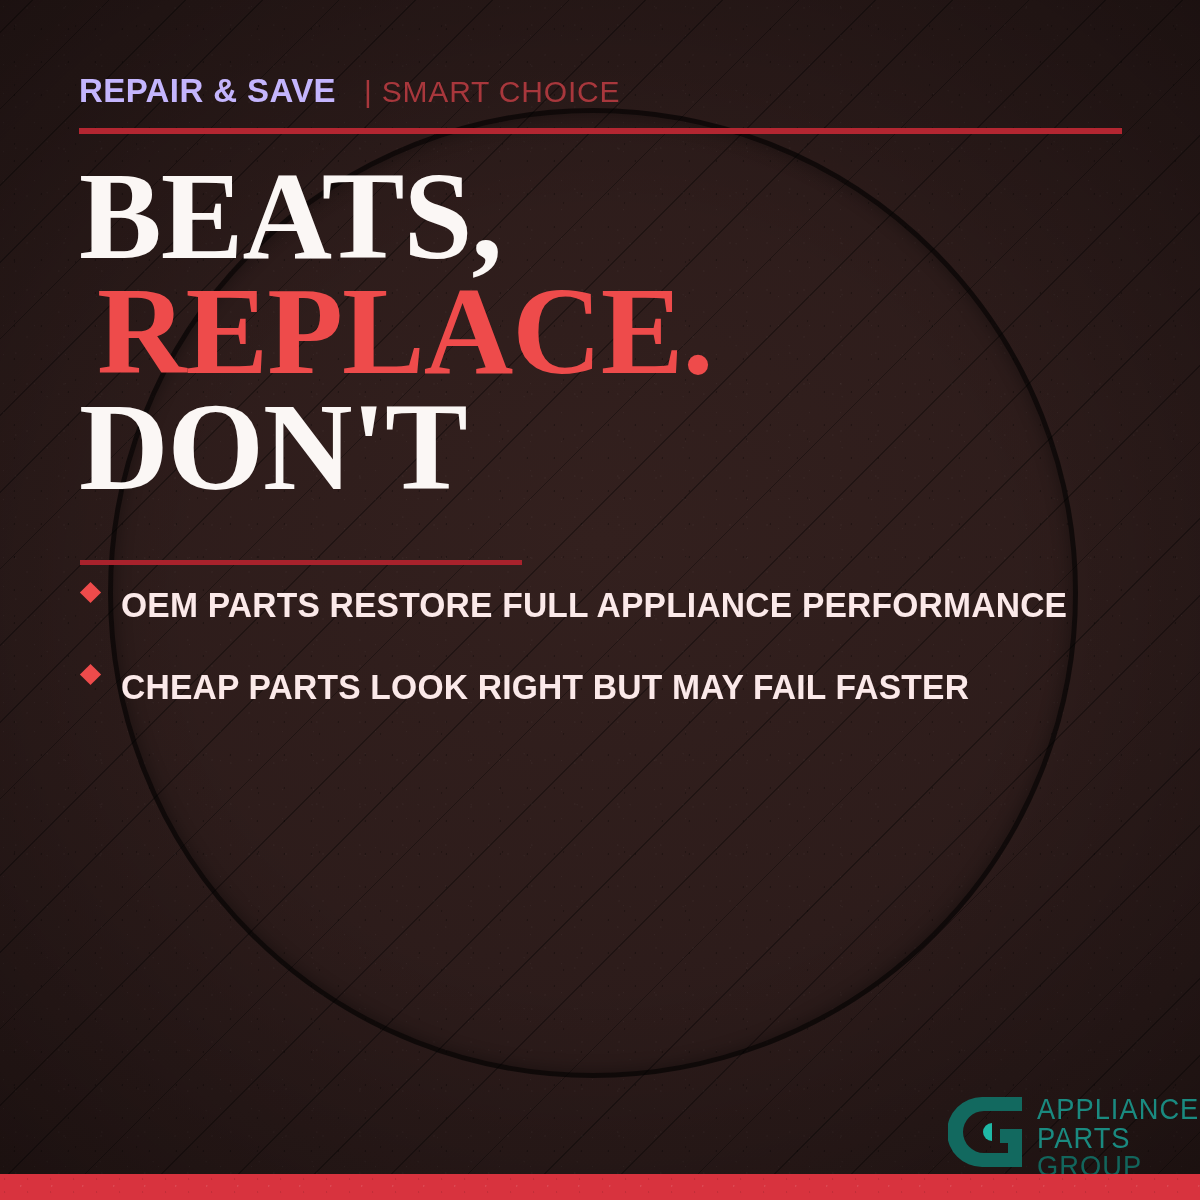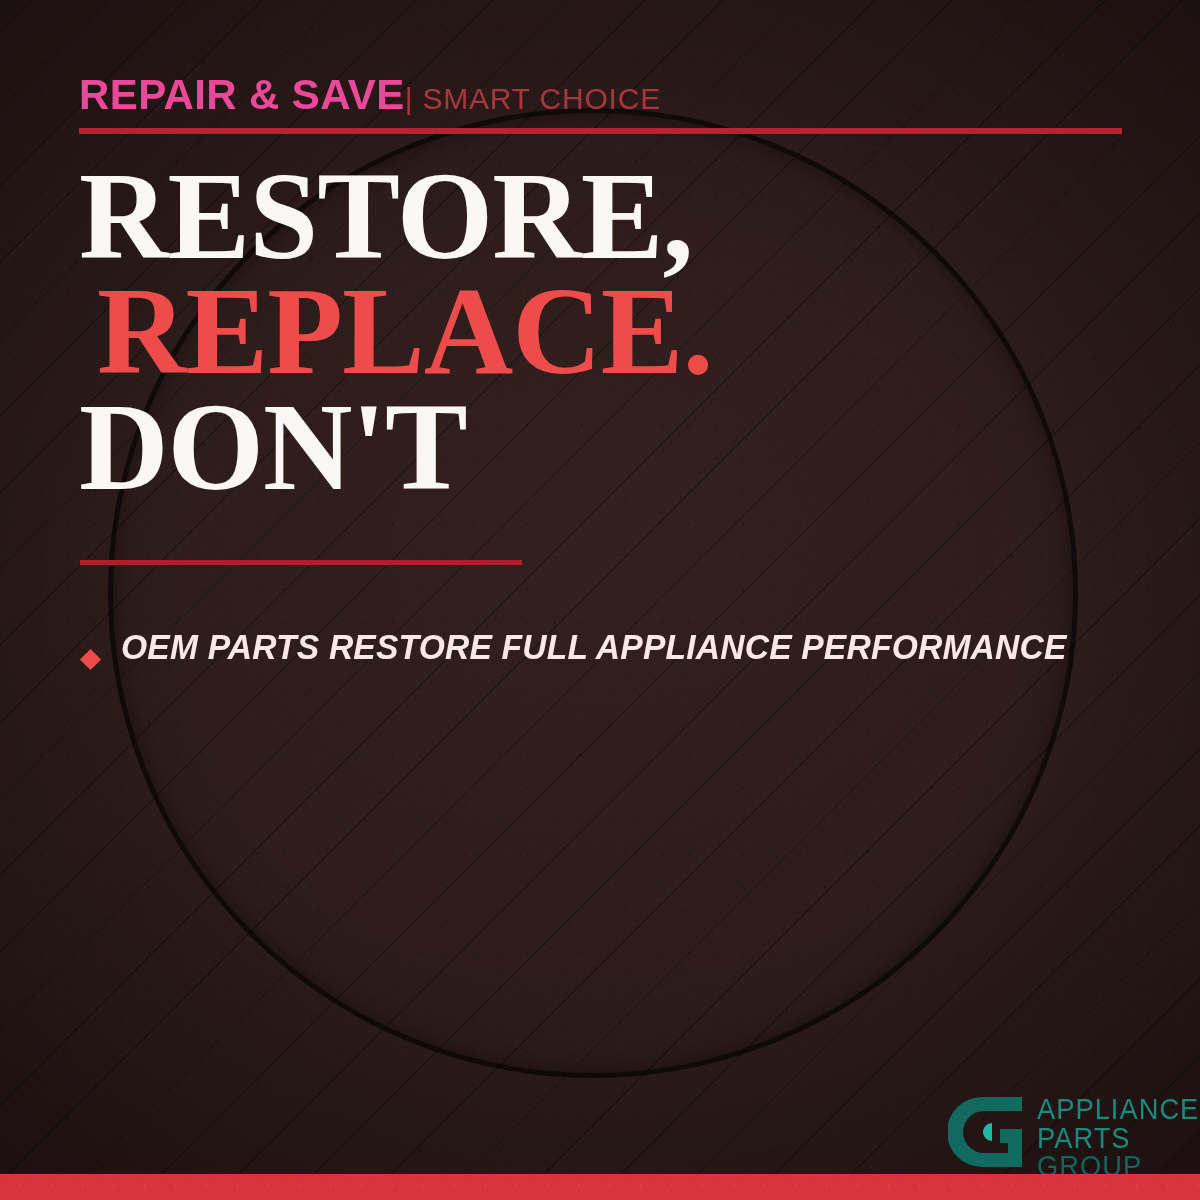--- a/index.html
+++ b/index.html
@@ -79,31 +79,31 @@
 
   
   .kicker {
     position: absolute;
     left: 79px;
     top: 74px;
     white-space: nowrap;
     line-height: 1;
   }
   .kicker-main {
-    font-size: 42px;
+    font-size: 33px;
     font-weight: bold;
     letter-spacing: 0.4px;
-    color: #ec4899;
+    color: #c4b5fd;
   }
   .kicker-sub {
     font-size: 30px;
     font-weight: normal;
     letter-spacing: 0.8px;
     color: #a8373c;
-    margin-left: 0;
+    margin-left: 28px;
   }
 
   .rule-top {
     position: absolute;
     left: 79px;
     top: 128px;
     width: 1043px;
     height: 6px;
     background: #b32631;
   }
@@ -140,23 +140,22 @@
 
   
   .bullets {
     position: absolute;
     left: 80px;
     top: 585px;
     width: 1080px;
   }
   .bullet-row {
     display: flex;
-    align-items: flex-end;
+    align-items: flex-start;
     height: 82px;
-    font-style: italic;
   }
   .bullet-diamond {
     flex: 0 0 auto;
     width: 15px;
     height: 15px;
     background: #ee4b4b;
     transform: rotate(45deg);
     margin-right: 23px;
     margin-left: 3px;
   }
@@ -233,31 +232,35 @@
 
   <div class="content">
 
     <div class="kicker">
       <span class="kicker-main">REPAIR &amp; SAVE</span><span class="kicker-sub">| SMART CHOICE</span>
     </div>
 
     <div class="rule-top"></div>
 
     <div class="headline">
-      <span class="hl-line hl-white">RESTORE,</span>
+      <span class="hl-line hl-white">BEATS,</span>
       <span class="hl-line hl-red">REPLACE.</span>
       <span class="hl-line hl-white">DON'T</span>
     </div>
 
     <div class="rule-mid"></div>
 
     <div class="bullets">
       <div class="bullet-row">
         <span class="bullet-diamond"></span>
         <span class="bullet-text">OEM PARTS RESTORE FULL APPLIANCE PERFORMANCE</span>
+      </div>
+      <div class="bullet-row">
+        <span class="bullet-diamond"></span>
+        <span class="bullet-text">CHEAP PARTS LOOK RIGHT BUT MAY FAIL FASTER</span>
       </div>
     </div>
 
     <div class="logo">
       <svg class="logo-mark" viewBox="0 0 78 78">
         <path d="M74 4 H34 A30 30 0 0 0 34 74 H74 V36 H52 V50 H60 V60 H36 A21 21 0 0 1 36 18 H74 Z" fill="#12695f"></path>
         <path d="M44 30 A9 9 0 0 0 44 48 L44 30 Z" fill="#1fb8a6"></path>
       </svg>
       <span class="logo-words">
         <span class="logo-word logo-w1">APPLIANCE</span>

